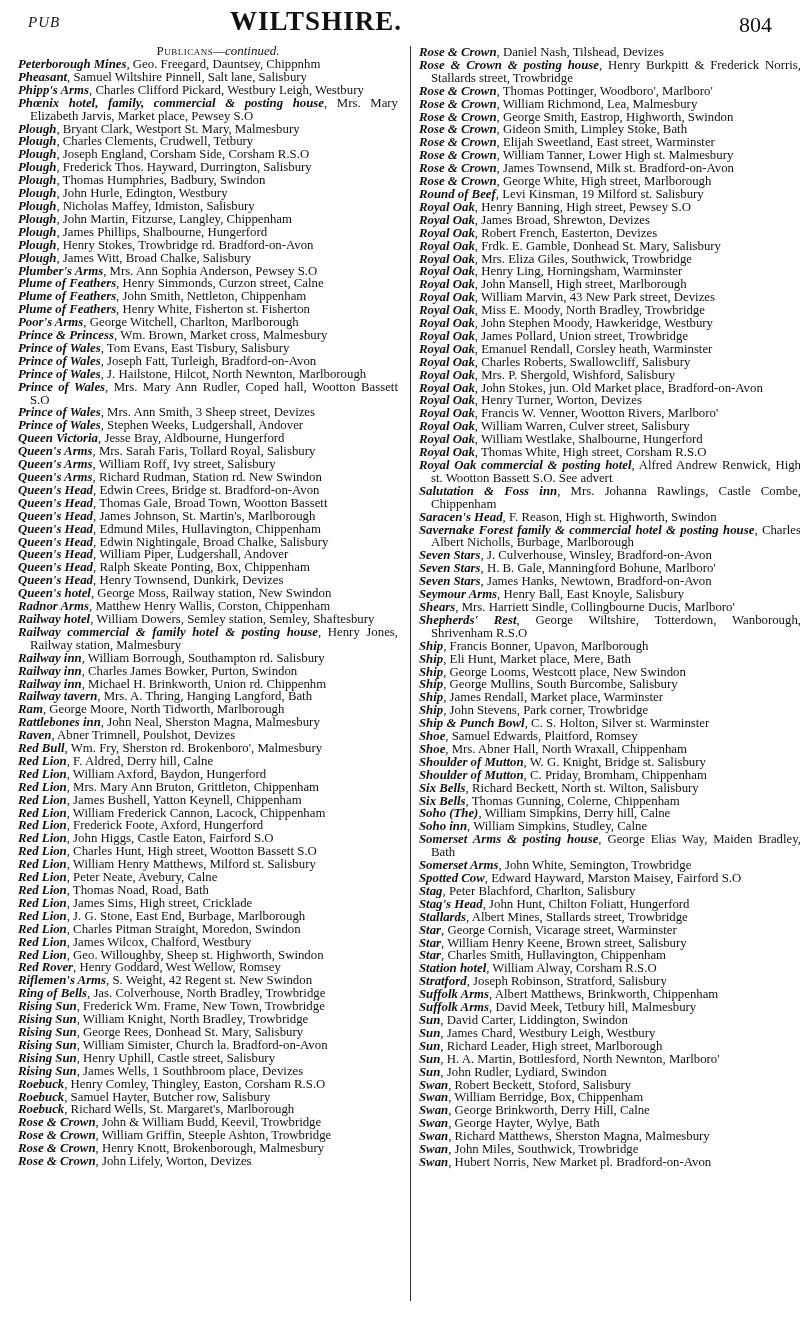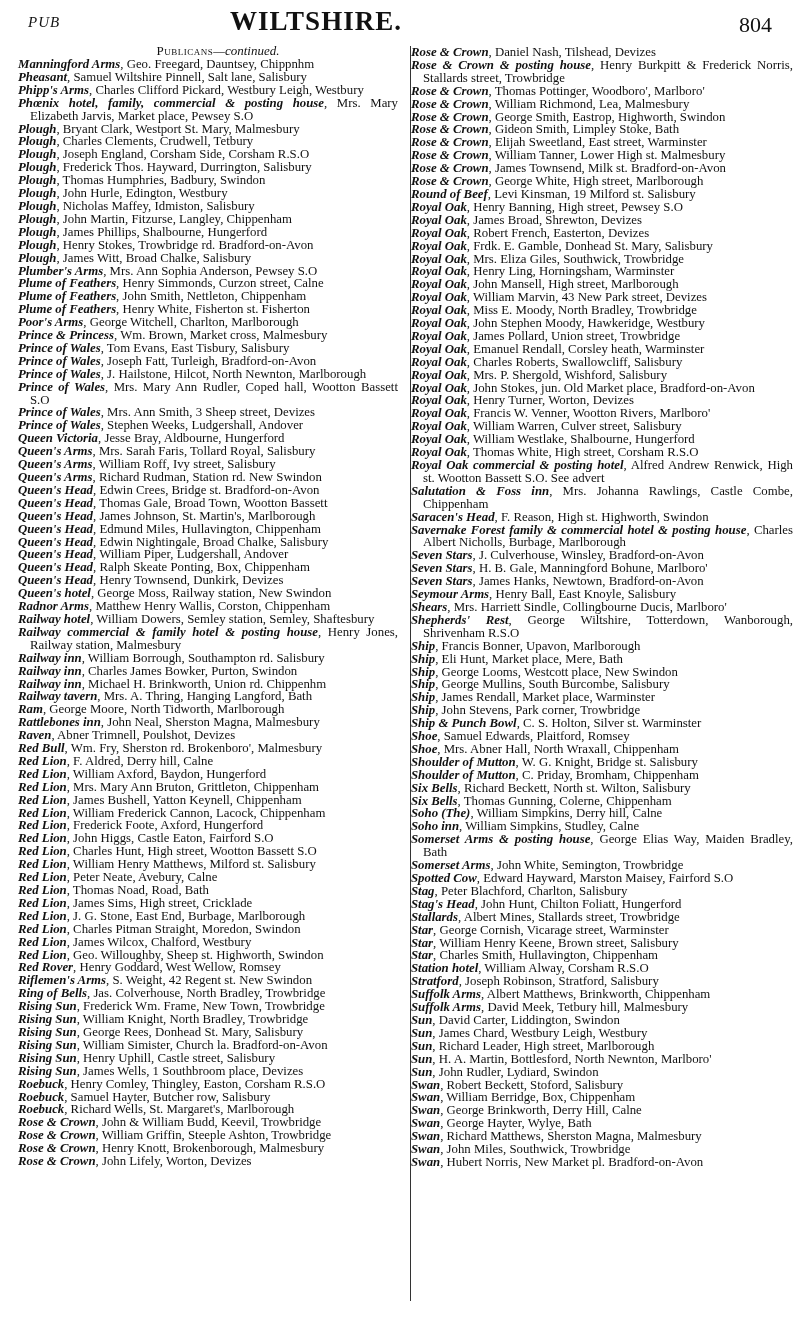--- a/index.html
+++ b/index.html
@@ -3,21 +3,21 @@
 <meta charset="utf-8">
 <style>
   html, body { margin: 0; padding: 0; background: #ffffff; }
   body { width: 800px; height: 1335px; overflow: hidden; position: relative; font-family: "DejaVu Serif", "Liberation Serif", serif; color: #111; }
   .header { position: absolute; top: 6px; left: 0; width: 800px; height: 30px; }
   .hdr-left { position: absolute; left: 28px; top: 8px; font-family: "Liberation Serif", serif; font-style: italic; font-weight: normal; font-size: 15px; letter-spacing: 1px; }
   .hdr-center { position: absolute; left: 0; width: 632px; top: 0; text-align: center; font-family: "Liberation Serif", serif; font-weight: bold; font-size: 27px; letter-spacing: 1px; }
   .hdr-right { position: absolute; right: 28px; top: 6px; font-family: "Liberation Serif", serif; font-size: 22px; }
   .col { position: absolute; top: 44px; font-family: "Liberation Serif", serif; font-size: 12.8px; line-height: 12.9px; }
   .col-left { left: 18px; width: 380px; }
-  .col-right { left: 410px; width: 382px; border-left: 1px solid #333; padding-left: 0; top: 46px; height: 1255px; }
+  .col-right { left: 410px; width: 382px; border-left: 1px solid #333; padding-left: 8px; top: 46px; height: 1255px; }
   .section-title { text-align: center; font-size: 13px; line-height: 14px; margin-left: 20px; }
   .section-title .sc { font-variant: small-caps; letter-spacing: 0.5px; }
   .section-title .it { font-style: italic; }
   .entry { text-indent: -12px; padding-left: 12px; text-align: justify; white-space: normal; }
   .entry .name { font-style: italic; font-weight: bold; }
   .entry .rest { }
 </style>
 </head>
 <body>
 
@@ -25,21 +25,21 @@
   <span class="hdr-left">PUB</span>
   <span class="hdr-center">WILTSHIRE.</span>
   <span class="hdr-right">804</span>
 </div>
 
 <div class="col col-left">
   <div class="section-title">
     <span class="sc">Publicans</span><span class="it">—continued.</span>
   </div>
   <div id="left-list">
-      <div class="entry"><span class="name">Manningford Arms</span><span class="rest">, Geo. Freegard, Dauntsey, Chippnhm</span></div>
+      <div class="entry"><span class="name">Peterborough Mines</span><span class="rest">, Geo. Freegard, Dauntsey, Chippnhm</span></div>
       <div class="entry"><span class="name">Pheasant</span><span class="rest">, Samuel Wiltshire Pinnell, Salt lane, Salisbury</span></div>
       <div class="entry"><span class="name">Phipp's Arms</span><span class="rest">, Charles Clifford Pickard, Westbury Leigh, Westbury</span></div>
       <div class="entry"><span class="name">Phœnix hotel, family, commercial &amp; posting house</span><span class="rest">, Mrs. Mary Elizabeth Jarvis, Market place, Pewsey S.O</span></div>
       <div class="entry"><span class="name">Plough</span><span class="rest">, Bryant Clark, Westport St. Mary, Malmesbury</span></div>
       <div class="entry"><span class="name">Plough</span><span class="rest">, Charles Clements, Crudwell, Tetbury</span></div>
       <div class="entry"><span class="name">Plough</span><span class="rest">, Joseph England, Corsham Side, Corsham R.S.O</span></div>
       <div class="entry"><span class="name">Plough</span><span class="rest">, Frederick Thos. Hayward, Durrington, Salisbury</span></div>
       <div class="entry"><span class="name">Plough</span><span class="rest">, Thomas Humphries, Badbury, Swindon</span></div>
       <div class="entry"><span class="name">Plough</span><span class="rest">, John Hurle, Edington, Westbury</span></div>
       <div class="entry"><span class="name">Plough</span><span class="rest">, Nicholas Maffey, Idmiston, Salisbury</span></div>

